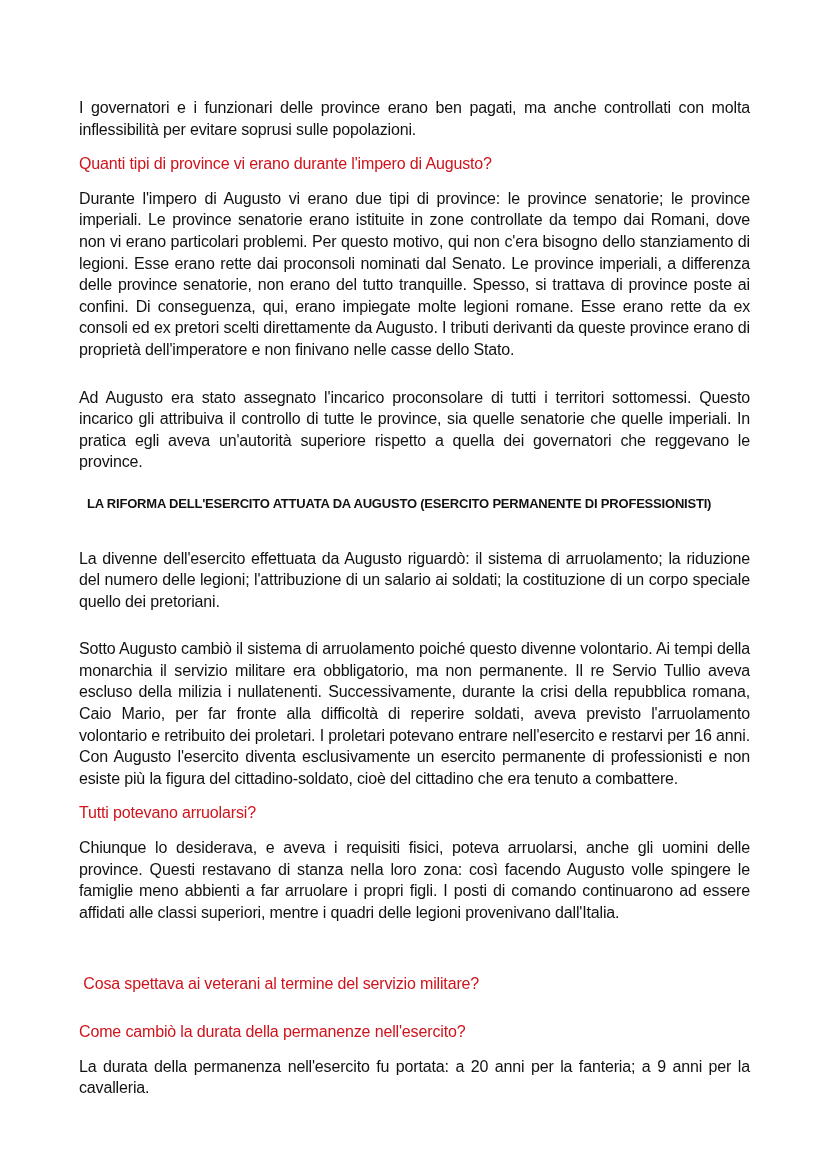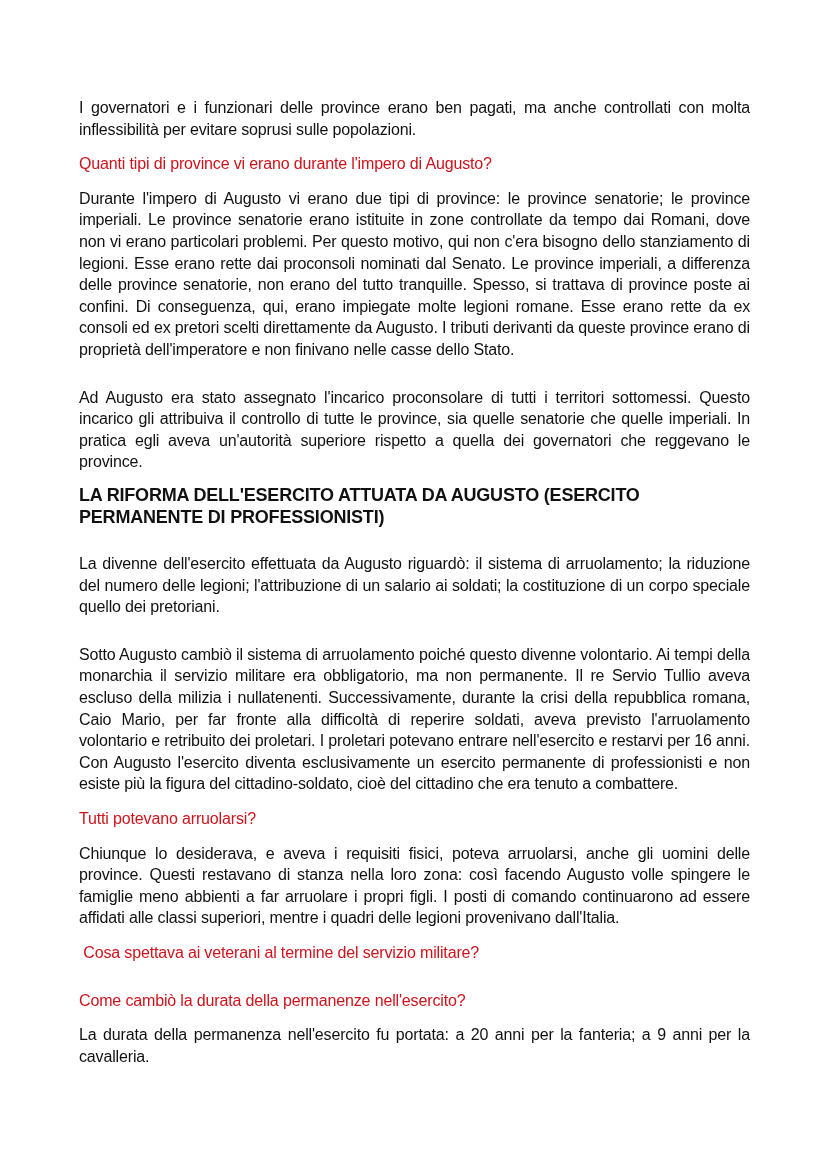--- a/index.html
+++ b/index.html
@@ -30,22 +30,22 @@
       word-spacing: 0px;
     }
     .question {
       margin: 0;
       font-size: 16px;
       line-height: 21.6px;
       color: #d0121b;
       letter-spacing: -0.15px;
     }
     .section-heading {
-      margin: 0;
-      font-size: 18px;
+      margin: 8px;
+      font-size: 13px;
       line-height: 21.6px;
       font-weight: bold;
       letter-spacing: -0.2px;
     }
     .gap { height: 13px; }
     .gap-s { height: 12px; }
   </style>
 </head>
 <body>
 
@@ -76,21 +76,21 @@
 
   <p class="para">Sotto Augusto cambiò il sistema di arruolamento poiché questo divenne volontario. Ai tempi della monarchia il servizio militare era obbligatorio, ma non permanente. Il re Servio Tullio aveva escluso della milizia i nullatenenti. Successivamente, durante la crisi della repubblica romana, Caio Mario, per far fronte alla difficoltà di reperire soldati, aveva previsto l'arruolamento volontario e retribuito dei proletari. I proletari potevano entrare nell'esercito e restarvi per 16 anni. Con Augusto l'esercito diventa esclusivamente un esercito permanente di professionisti e non esiste più la figura del cittadino-soldato, cioè del cittadino che era tenuto a combattere.</p>
   <div class="gap"></div>
 
   <p class="question">Tutti potevano arruolarsi?</p>
   <div class="gap"></div>
 
   <p class="para">Chiunque lo desiderava, e aveva i requisiti fisici, poteva arruolarsi, anche gli uomini delle province. Questi restavano di stanza nella loro zona: così facendo Augusto volle spingere le famiglie meno abbienti a far arruolare i propri figli. I posti di comando continuarono ad essere affidati alle classi superiori, mentre i quadri delle legioni provenivano dall'Italia.</p>
   <div class="gap"></div>
 
-  <p class="question" style="white-space: pre;"> Cosa spettava ai veterani al termine del servizio militare?</p>
+  <p class="question" style="white-space: pre; margin-top: 37px;"> Cosa spettava ai veterani al termine del servizio militare?</p>
   <div class="gap"></div>
 
   <div class="gap"></div>
 
   <p class="question">Come cambiò la durata della permanenze nell'esercito?</p>
   <div class="gap"></div>
 
   <p class="para">La durata della permanenza nell'esercito fu portata: a 20 anni per la fanteria; a 9 anni per la cavalleria.</p>
 </div>
 

